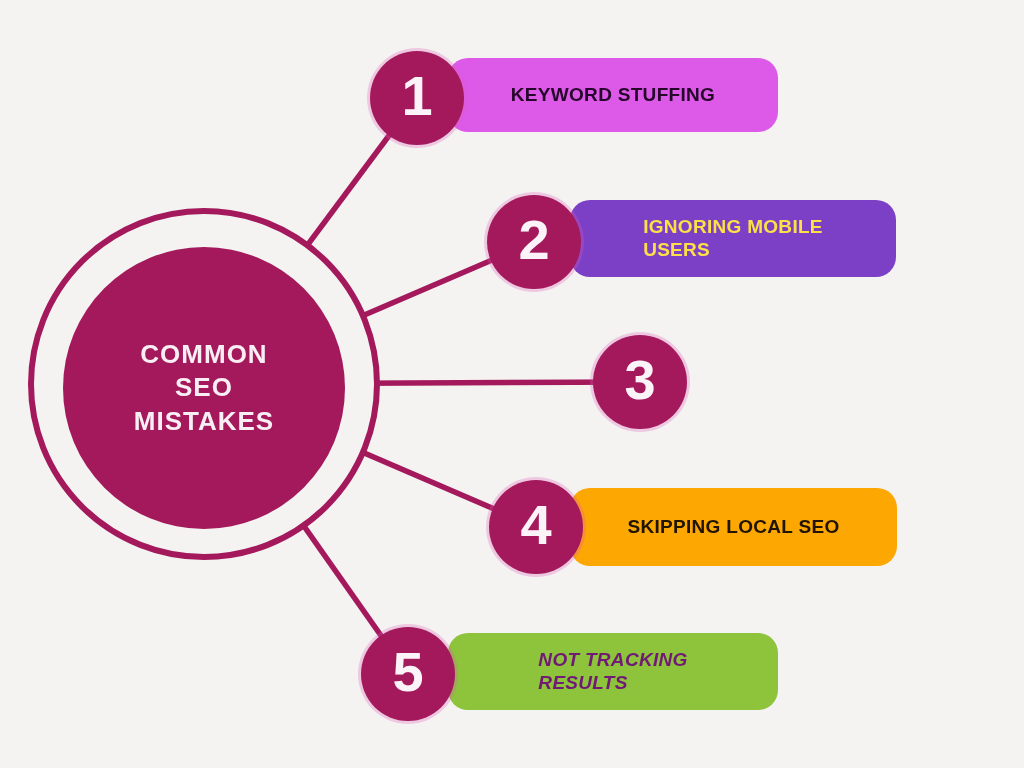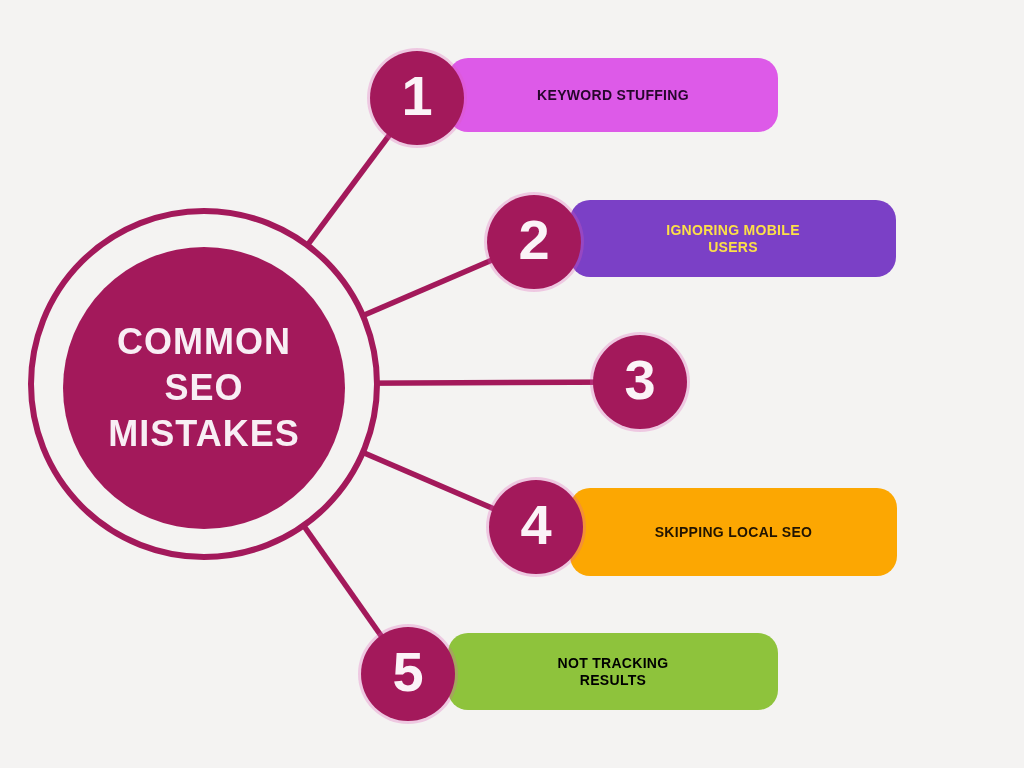--- a/index.html
+++ b/index.html
@@ -23,52 +23,52 @@
     background:#F4F3F2;
     box-sizing:border-box;
   }
   .inner-circle{
     position:absolute;left:63px;top:247px;width:282px;height:282px;
     border-radius:50%;background:#A3195B;
     display:flex;align-items:center;justify-content:center;
   }
   .center-title{
     color:#F8EEF4;
-    font-size:36px;font-weight:800;
+    font-size:26px;font-weight:800;
     letter-spacing:1px;line-height:1.28;
     text-align:center;white-space:pre-line;
     text-transform:uppercase;
   }
   
   .bar{
     position:absolute;border-radius:20px;
     display:flex;align-items:center;justify-content:center;
     padding:0 34px;box-sizing:border-box;
   }
   .bar-label{
-    font-size:14px;font-weight:800;letter-spacing:.3px;
-    text-align:center;line-height:1.18;
+    font-size:19px;font-weight:800;letter-spacing:.3px;
+    text-align:left;line-height:1.18;
     white-space:pre-line;text-transform:uppercase;
   }
   
   .num-circle{
     position:absolute;width:94px;height:94px;border-radius:50%;
     background:#A3195B;
     display:flex;align-items:center;justify-content:center;
     box-shadow:0 0 0 3px rgba(222,90,184,0.28);
   }
   .num-text{
     color:#FBF3F7;font-size:56px;font-weight:800;line-height:1;
     transform:translateY(-2px);
   }
   
   .bar-1{left:448px;top:58px;width:330px;height:74px;}
   .bar-2{left:570px;top:200px;width:326px;height:77px;}
   .bar-3{left:656px;top:343px;width:346px;height:77px;}
-  .bar-4{left:570px;top:488px;width:327px;height:88px;}
+  .bar-4{left:570px;top:488px;width:327px;height:78px;}
   .bar-5{left:448px;top:633px;width:330px;height:77px;}
   .circle-1{left:370px;top:51px;}
   .circle-2{left:487px;top:195px;}
   .circle-3{left:593px;top:335px;}
   .circle-4{left:489px;top:480px;}
   .circle-5{left:361px;top:627px;}
 </style>
 </head>
 <body>
 
@@ -110,20 +110,20 @@
   </div>
 
   <div class="bar bar-4" style="background: rgb(252, 167, 2);">
     <div class="bar-label" style="color: rgb(33, 20, 2);">SKIPPING LOCAL SEO</div>
   </div>
   <div class="num-circle circle-4" style="background: rgb(163, 25, 91);">
     <div class="num-text" style="color: rgb(251, 243, 247);">4</div>
   </div>
 
   <div class="bar bar-5" style="background: rgb(142, 195, 60);">
-    <div class="bar-label" style="color: #000000;">NOT TRACKING
+    <div class="bar-label" style="color: #701a75; font-style: italic;">NOT TRACKING
 RESULTS</div>
   </div>
   <div class="num-circle circle-5" style="background: rgb(163, 25, 91);">
     <div class="num-text" style="color: rgb(251, 243, 247);">5</div>
   </div>
 
 </div>
 
 </body></html>

